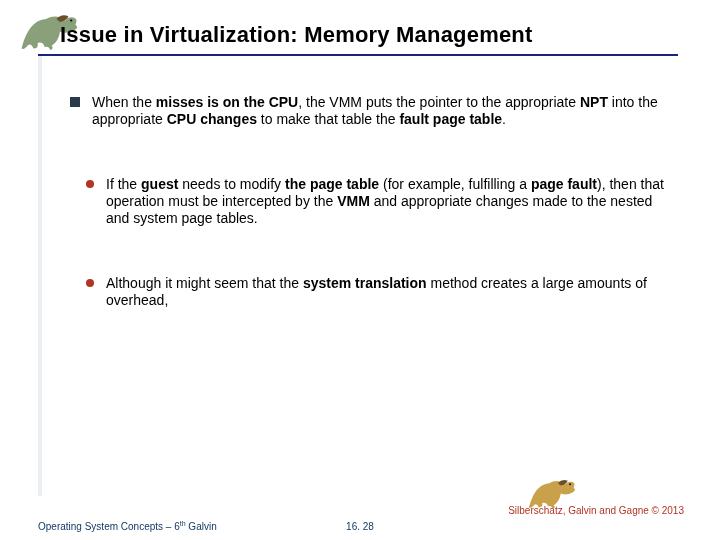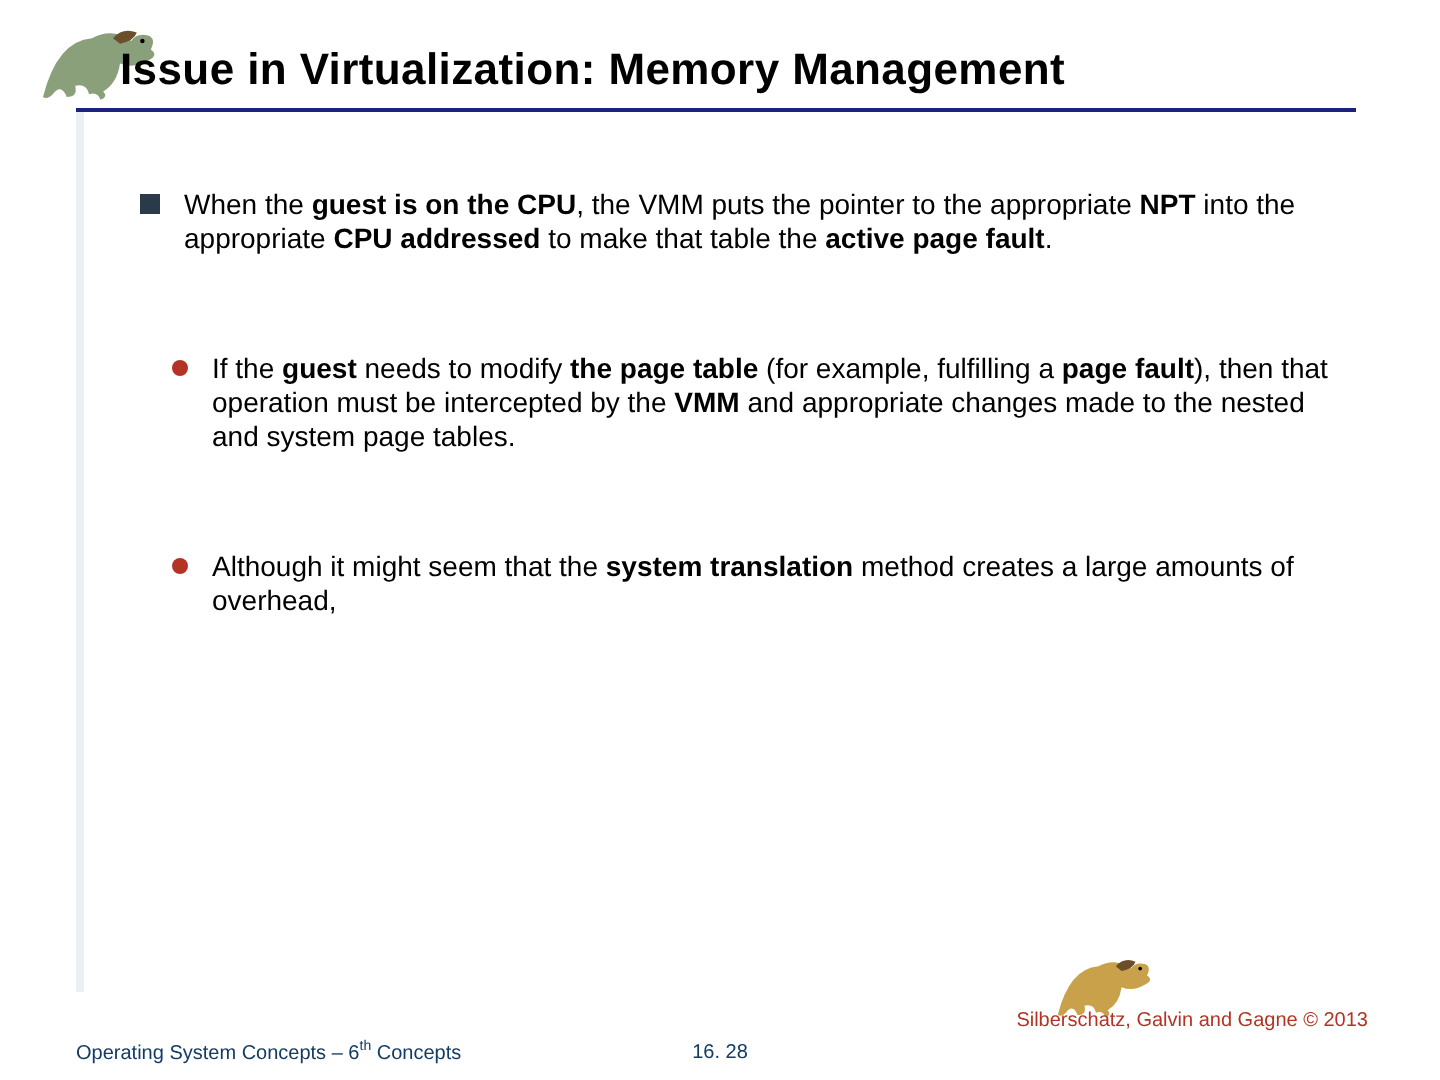--- a/index.html
+++ b/index.html
@@ -137,21 +137,21 @@
   </svg>
 
   <div class="title">Issue in Virtualization: Memory Management</div>
   <div class="title-rule"></div>
   <div class="left-stripe"></div>
 
   <div class="content">
 
     <div class="item">
       <div class="sq-bullet"></div>
-      <div class="item-text">When the <b>guest is on the CPU</b>, the VMM puts the pointer to the appropriate <b>NPT</b> into the appropriate <b>CPU addressed</b> to make that table the <b>active page fault</b>.</div>
+      <div class="item-text">When the <b>misses is on the CPU</b>, the VMM puts the pointer to the appropriate <b>NPT</b> into the appropriate <b>CPU changes</b> to make that table the <b>fault page table</b>.</div>
     </div>
 
     <div class="item sub">
       <div class="dot-bullet"></div>
       <div class="item-text">If the <b>guest</b> needs to modify <b>the page table</b> (for example, fulfilling a <b>page fault</b>), then that operation must be intercepted by the <b>VMM</b> and appropriate changes made to the nested and system page tables.</div>
     </div>
 
 
     <div class="item sub">
       <div class="dot-bullet"></div>
@@ -161,19 +161,19 @@
   </div>
 
   <svg class="dino-br" viewBox="0 0 100 70">
     <path d="M5 60 Q15 20 40 18 Q55 10 68 20 Q72 14 80 16 Q86 18 82 26 Q88 30 80 34 Q70 40 60 36 Q58 50 48 56 Q52 60 46 62 Q44 56 38 58 Q36 50 28 52 Q30 60 22 60 Q18 50 12 58 Q8 62 5 60 Z" fill="#c9a14a"></path>
     <path d="M55 18 Q62 10 72 14 Q70 20 60 22 Z" fill="#6b4f2a"></path>
     <circle cx="76" cy="20" r="1.6" fill="#000"></circle>
   </svg>
 
   <div class="footer">
     <div class="footer-left">
-      <span>Operating System Concepts – 6</span><sup>th</sup><span> Concepts</span>
+      <span>Operating System Concepts – 6</span><sup>th</sup><span> Galvin</span>
     </div>
     <div class="footer-center">16. 28</div>
     <div class="footer-right">Silberschatz, Galvin and Gagne © 2013</div>
   </div>
 
 </div>
 
 </body></html>

